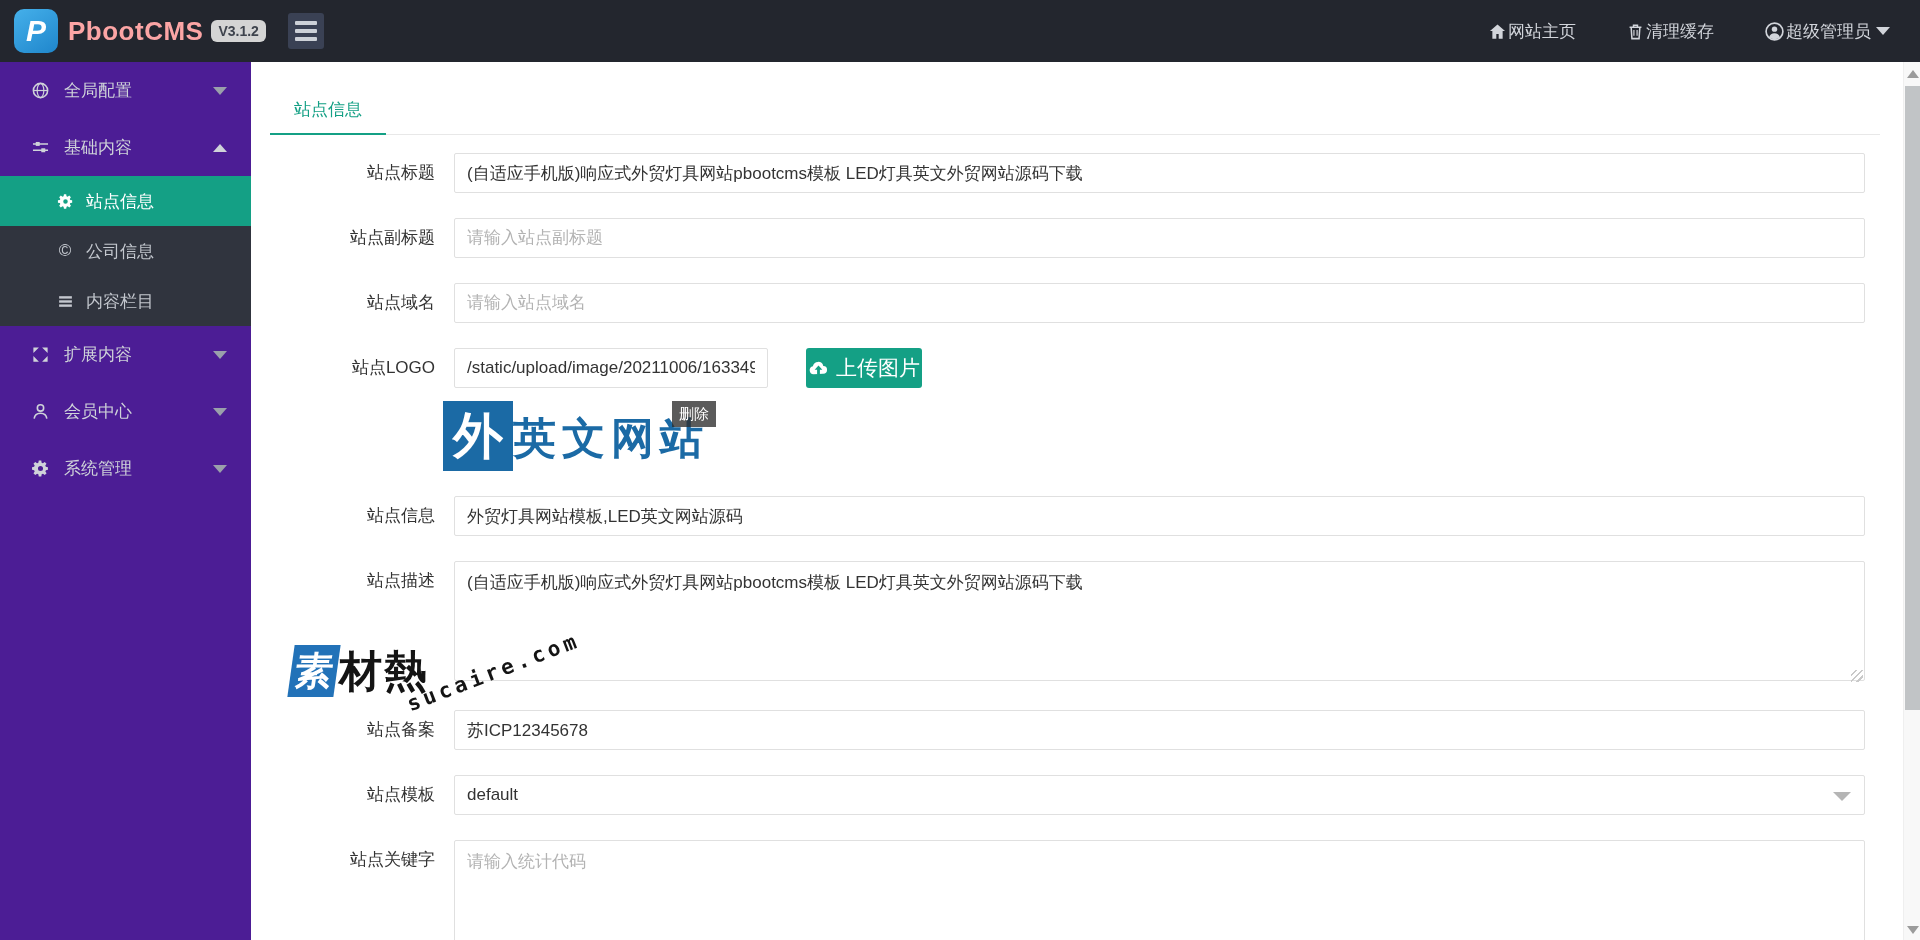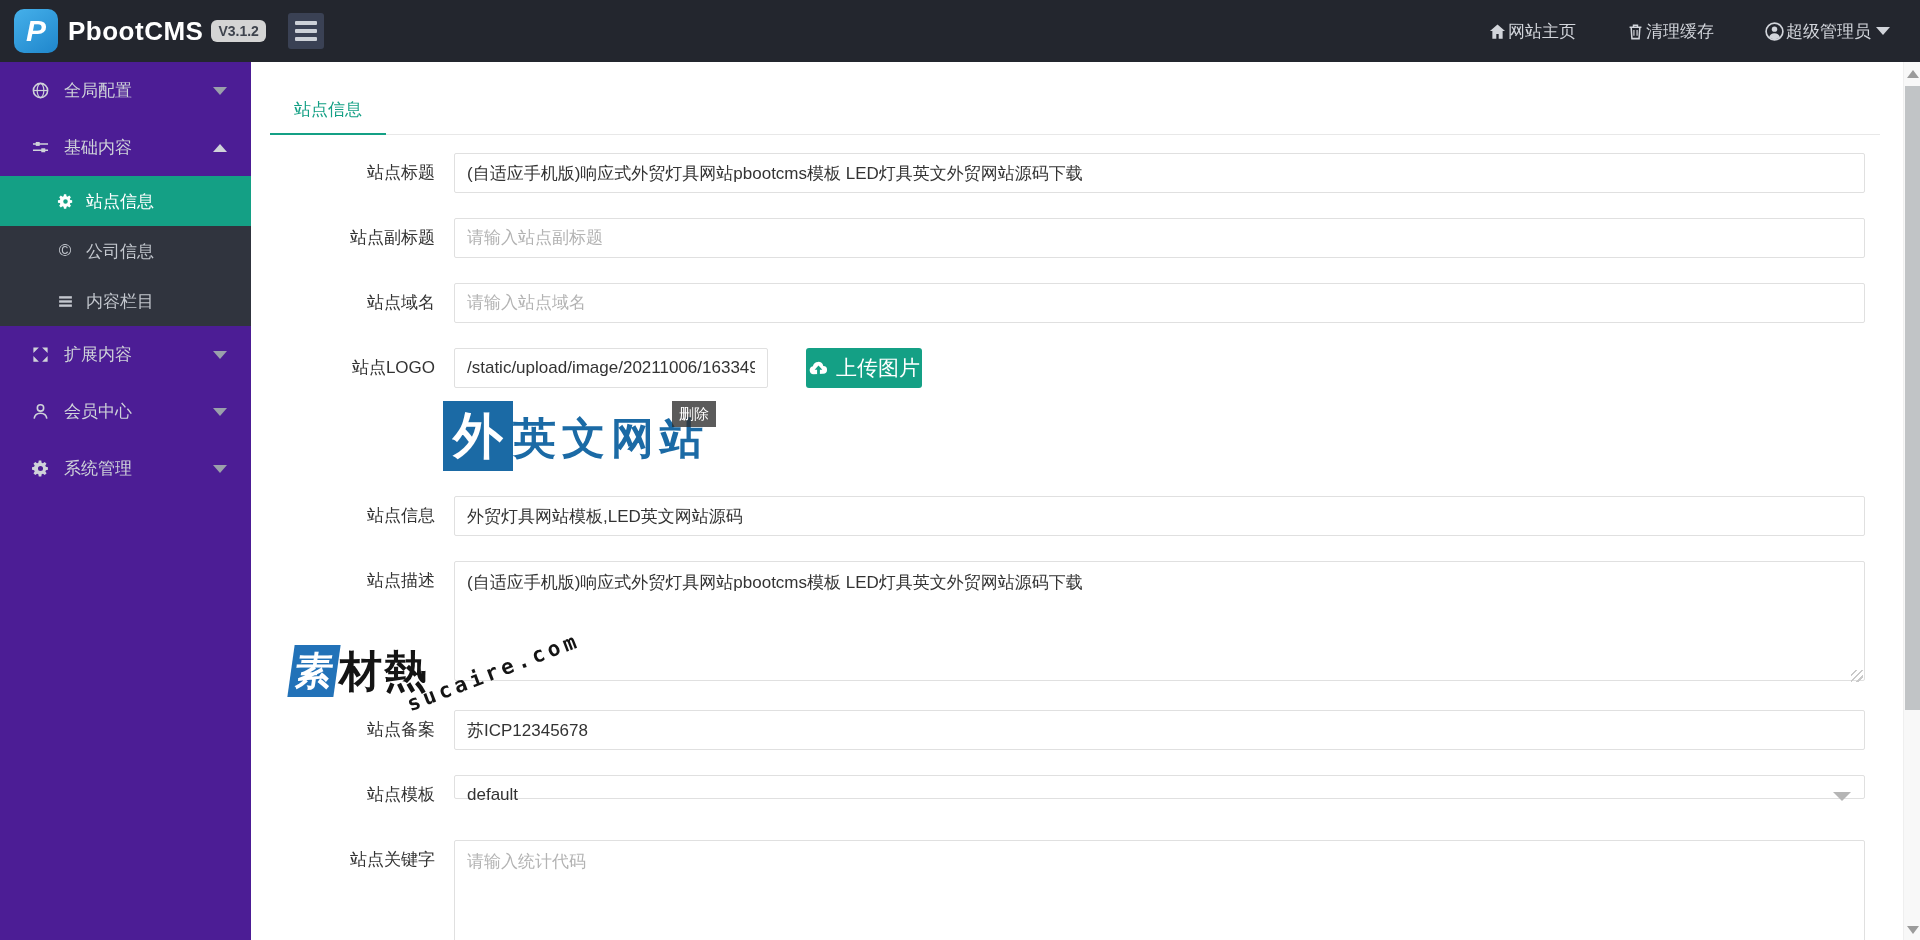--- a/index.html
+++ b/index.html
@@ -7,21 +7,21 @@
     font-family:"Liberation Sans", sans-serif; }
 
   
   .topbar { position:absolute; left:0; top:0; width:1920px; height:62px;
     background:#23262e; display:flex; align-items:center; z-index:30; }
   .brand-area { display:flex; align-items:center; padding-left:14px; }
   .brand-logo { width:44px; height:44px; border-radius:10px;
     background:linear-gradient(145deg,#45b0ea,#1f86cc);
     display:flex; align-items:center; justify-content:center; }
   .brand-logo span { color:#fff; font-size:30px; font-weight:bold; font-style:italic; }
-  .brand-name { color:#ffffff; font-size:26px; font-weight:bold; margin-left:10px; letter-spacing:.5px; }
+  .brand-name { color:#fca5a5; font-size:26px; font-weight:bold; margin-left:10px; letter-spacing:.5px; }
   .version-badge { background:#d4d4d4; color:#3e434d; font-size:14px; border-radius:6px;
     padding:3px 7px; margin-left:8px; font-weight:bold; }
   .hamburger { width:36px; height:36px; background:#3a4154; border:none; border-radius:3px;
     margin-left:22px; display:flex; flex-direction:column; justify-content:center;
     align-items:center; gap:4px; cursor:pointer; }
   .hamburger i { display:block; width:22px; height:4px; background:#cdd1d8; border-radius:1px; }
   .topnav { margin-left:auto; display:flex; align-items:center; gap:50px; padding-right:30px; }
   .topnav a { display:flex; align-items:center; gap:1px; color:#d2d5db; font-size:17px;
     text-decoration:none; cursor:pointer; }
   .topnav svg { display:block; }
@@ -78,21 +78,21 @@
   .logo-sq { width:70px; height:70px; background:#1b6aa5; color:#fff; font-size:50px;
     font-weight:bold; display:flex; align-items:center; justify-content:center; }
   .logo-tx { color:#1b6aa5; font-size:43px; font-weight:bold; letter-spacing:6px;
     line-height:74px; padding-left:0; white-space:nowrap; }
   .del-badge { position:absolute; top:0; right:0; background:rgba(45,45,45,.78);
     color:#fff; font-size:15px; padding:3px 7px; cursor:pointer; line-height:1.3;margin-left:24px; }
   .resize-grip { position:absolute; right:2px; bottom:3px; width:12px; height:12px;
     background:repeating-linear-gradient(135deg, transparent 0 3px, #c9c9c9 3px 4.5px);
     pointer-events:none; }
   .select-box { position:relative; }
-  .select-display { width:100%; height:24px; border:1px solid #e0e0e0; border-radius:2px;
+  .select-display { width:100%; height:40px; border:1px solid #e0e0e0; border-radius:2px;
     line-height:38px; padding:0 34px 0 12px; font-size:17px; color:#333; cursor:pointer; }
   .select-caret { position:absolute; right:14px; top:17px; width:0; height:0;
     border-left:9px solid transparent; border-right:9px solid transparent;
     border-top:9px solid #b5b5b5; }
 
   
   .watermark { position:absolute; left:291px; top:645px; z-index:40; pointer-events:none;
     display:flex; align-items:flex-start; }
   .wm-sq { width:46px; height:52px; background:#2272b8; transform:skewX(-8deg);
     color:#fff; font-size:38px; font-weight:bold; display:flex; align-items:center;

